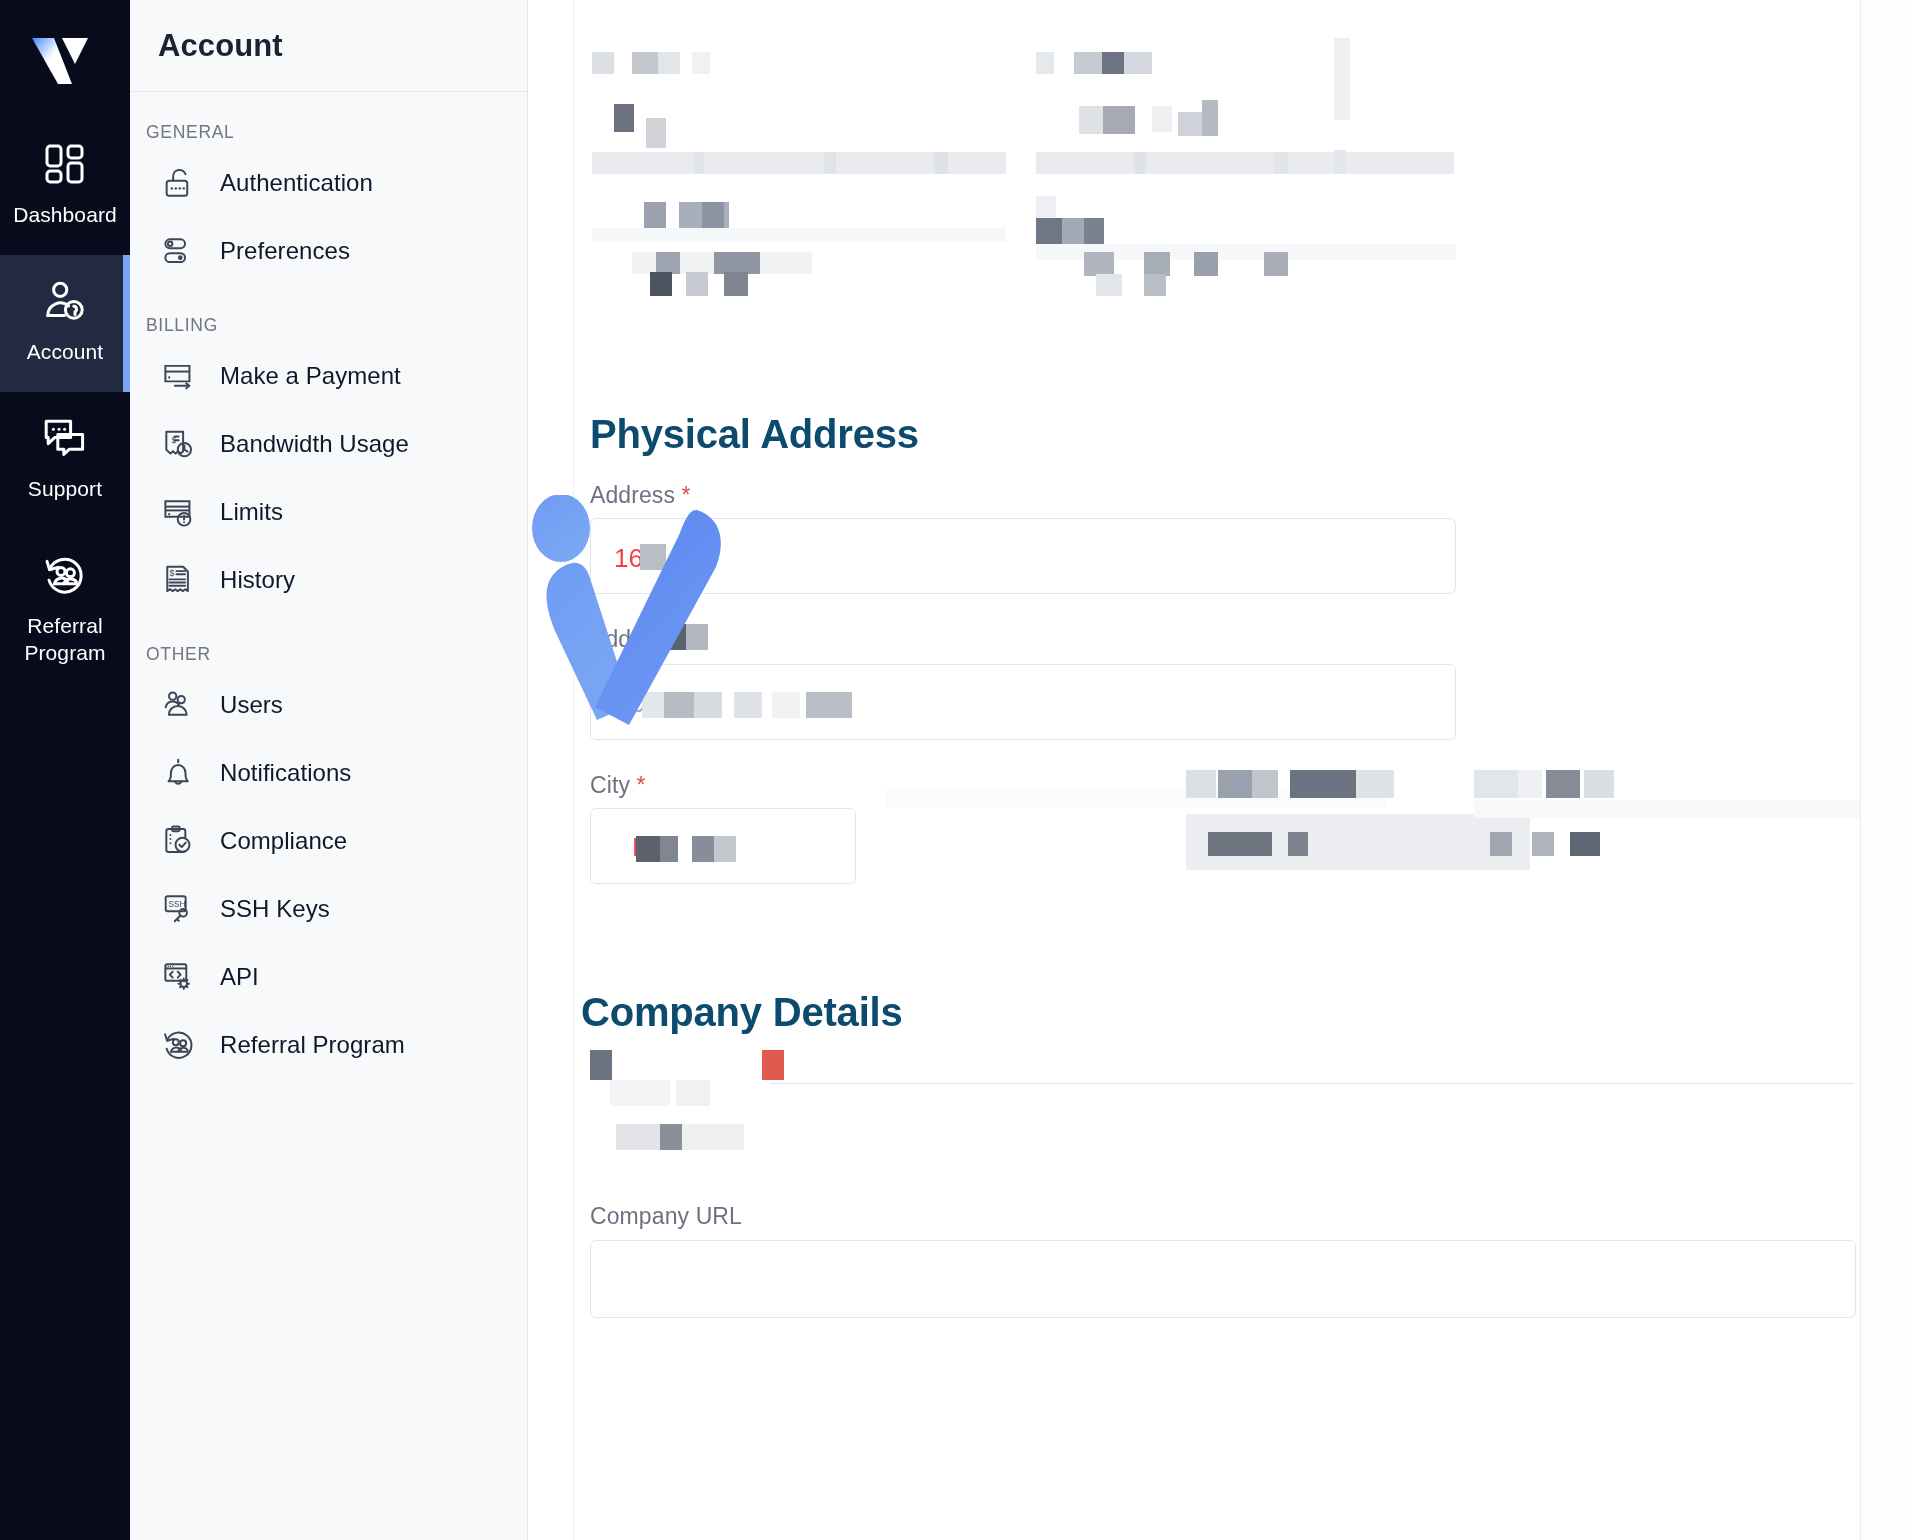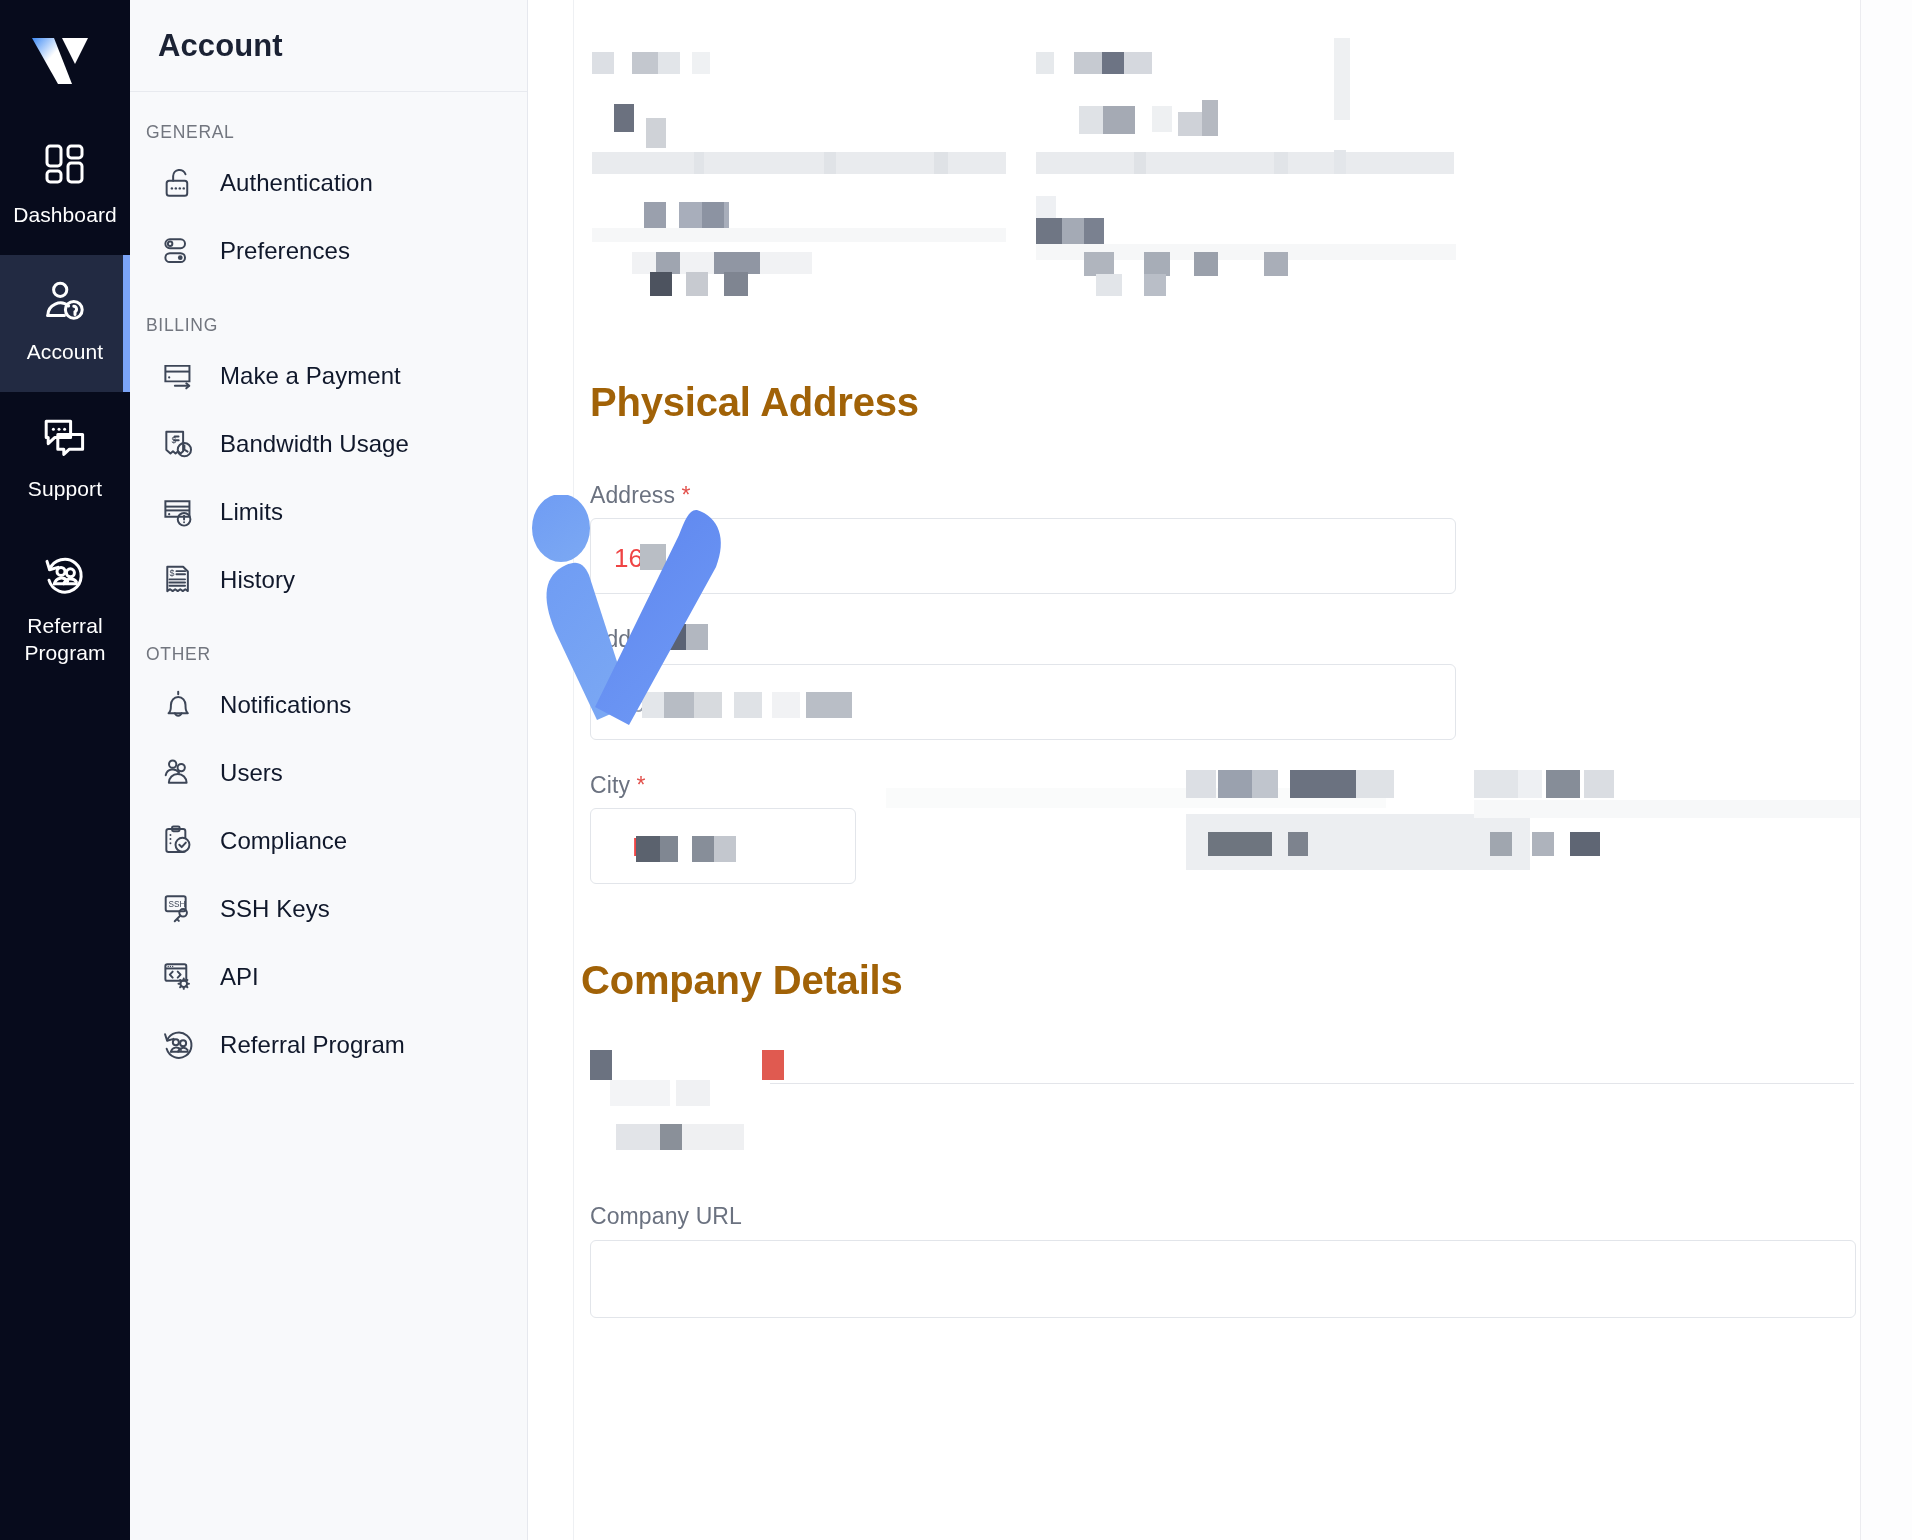--- a/index.html
+++ b/index.html
@@ -82,21 +82,21 @@
     position:absolute; left:1332px; top:0; width:1px; height:1540px;
     background:#ececf0;
   }
   .pane-bg {
     position:absolute; left:1333px; top:0; right:0; height:1540px;
     background:#fdfdfe;
   }
 
   .sec-title {
     position:absolute;
-    font-size:40px; font-weight:600; color:#a16207; letter-spacing:-0.2px;
+    font-size:40px; font-weight:600; color:#0c4a6e; letter-spacing:-0.2px;margin-top:32px;
   }
   .field-label {
     position:absolute;
     font-size:23px; color:#6b7280; letter-spacing:.1px;
   }
   .req { color:#e2504b; font-size:23px; }
   .input-box {
     position:absolute;
     border:1px solid #e2e5ea; border-radius:6px; background:#fff;
   }
@@ -284,38 +284,38 @@
         <span class="nav-label">History</span>
       </div>
     </div>
 
     <div class="group-label">OTHER</div>
     <div class="nav-list">
 
       <div class="nav-item">
         <span class="nav-ico">
           <svg viewBox="0 0 24 24" fill="none" stroke="#3d4657" stroke-width="1.25">
-            <path d="M5.4 17.2c1.7-1.3 1.4-2.9 1.5-5.3.1-2.7 1.8-5 4.6-5s4.5 2.3 4.6 5c.1 2.4-.2 4 1.5 5.3z" stroke-linejoin="round"></path>
-            <path d="M11.5 5.2V3.6" stroke-linecap="round"></path>
-            <path d="M9.4 17.2a2.2 2.2 0 0 0 4.2 0" stroke-linecap="round"></path>
-          </svg>
-        </span>
-        <span class="nav-label">Notifications</span>
-      </div>
-
-      <div class="nav-item">
-        <span class="nav-ico">
-          <svg viewBox="0 0 24 24" fill="none" stroke="#3d4657" stroke-width="1.25">
             <circle cx="8" cy="6.4" r="2.3"></circle>
             <circle cx="13.4" cy="8.6" r="2.3"></circle>
             <path d="M3.6 13.4a4.6 4.6 0 0 1 8.4-1.5" stroke-linecap="round"></path>
             <path d="M5.6 18.2a5.6 5.6 0 0 1 11.2 0z" stroke-linejoin="round"></path>
           </svg>
         </span>
         <span class="nav-label">Users</span>
+      </div>
+
+      <div class="nav-item">
+        <span class="nav-ico">
+          <svg viewBox="0 0 24 24" fill="none" stroke="#3d4657" stroke-width="1.25">
+            <path d="M5.4 17.2c1.7-1.3 1.4-2.9 1.5-5.3.1-2.7 1.8-5 4.6-5s4.5 2.3 4.6 5c.1 2.4-.2 4 1.5 5.3z" stroke-linejoin="round"></path>
+            <path d="M11.5 5.2V3.6" stroke-linecap="round"></path>
+            <path d="M9.4 17.2a2.2 2.2 0 0 0 4.2 0" stroke-linecap="round"></path>
+          </svg>
+        </span>
+        <span class="nav-label">Notifications</span>
       </div>
 
       <div class="nav-item">
         <span class="nav-ico">
           <svg viewBox="0 0 24 24" fill="none" stroke="#3d4657" stroke-width="1.25">
             <rect x="4" y="4.4" width="12" height="14.6" rx="1.4"></rect>
             <rect x="7.6" y="2.8" width="4.8" height="3" rx="0.9"></rect>
             <circle cx="6.6" cy="8.2" r="0.62" fill="#3d4657" stroke="none"></circle>
             <circle cx="6.6" cy="10.8" r="0.62" fill="#3d4657" stroke="none"></circle>
             <circle cx="6.6" cy="13.4" r="0.62" fill="#3d4657" stroke="none"></circle>

